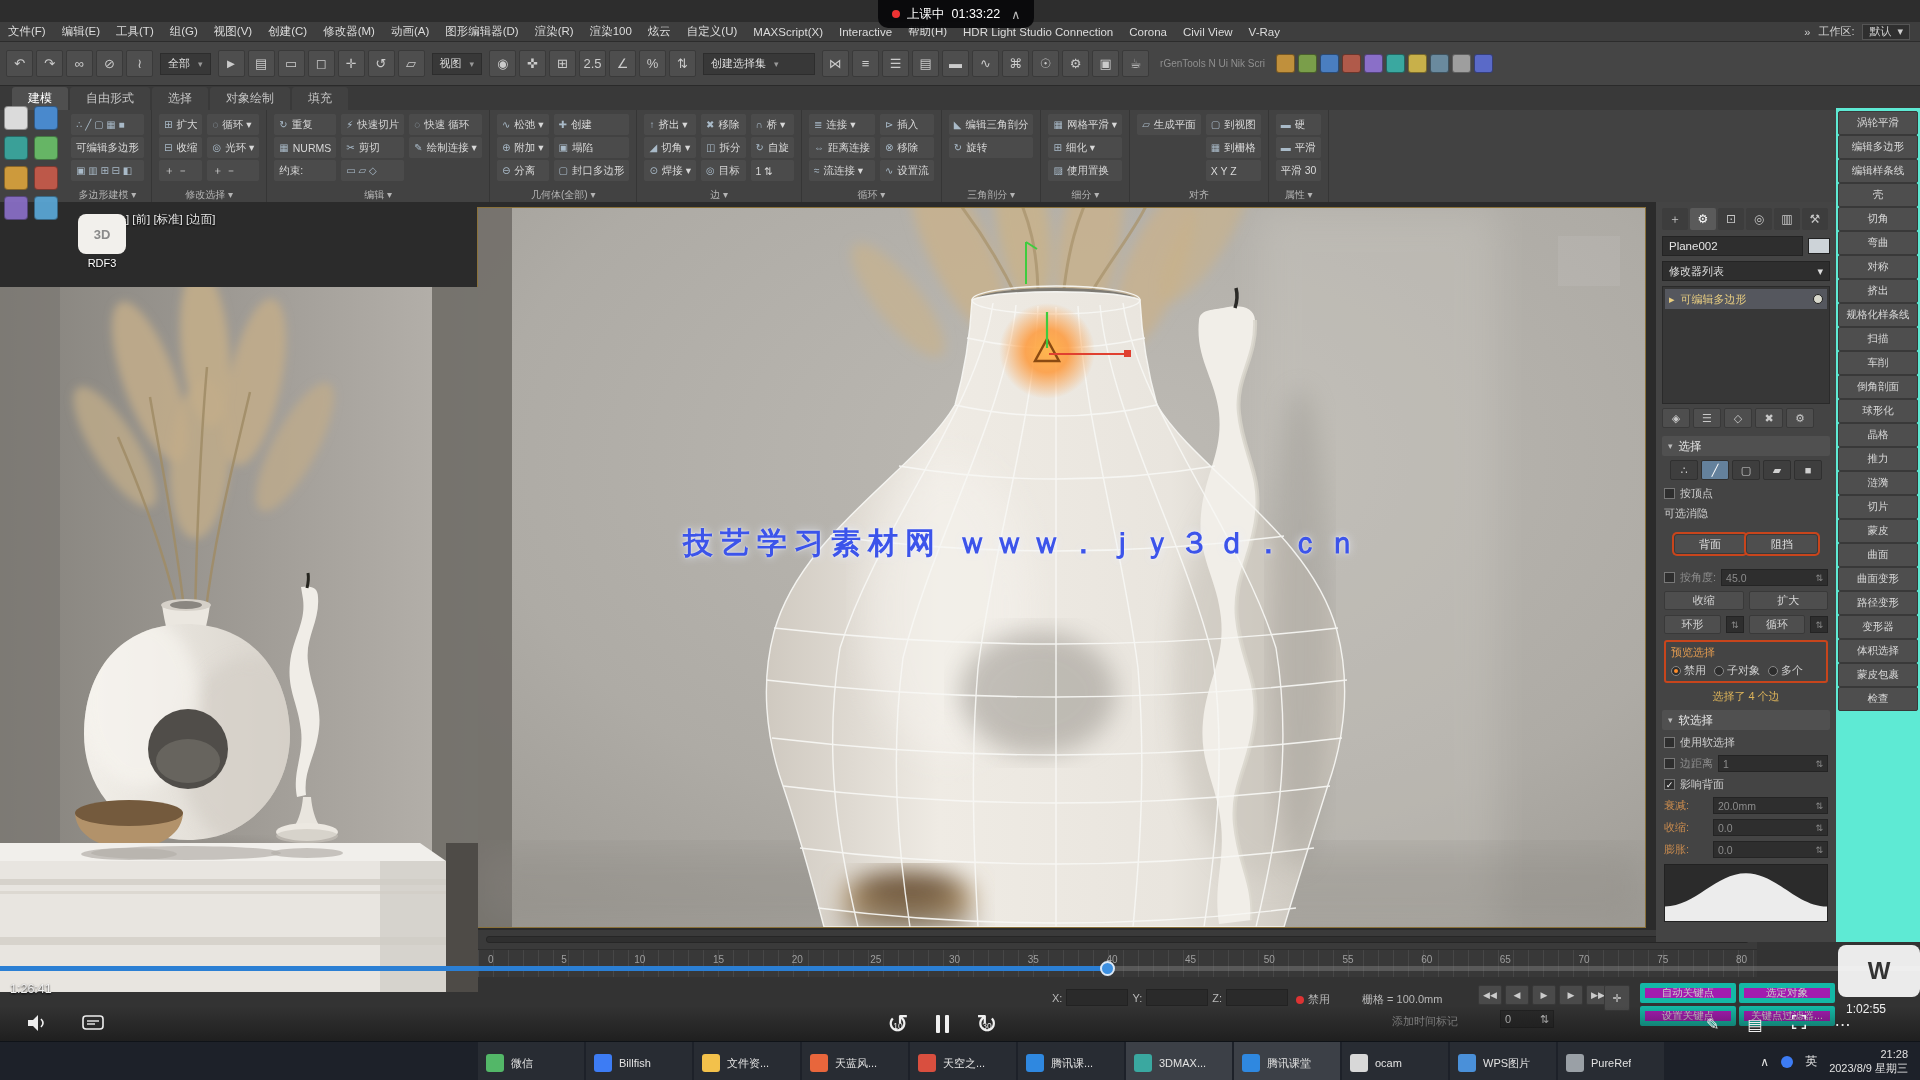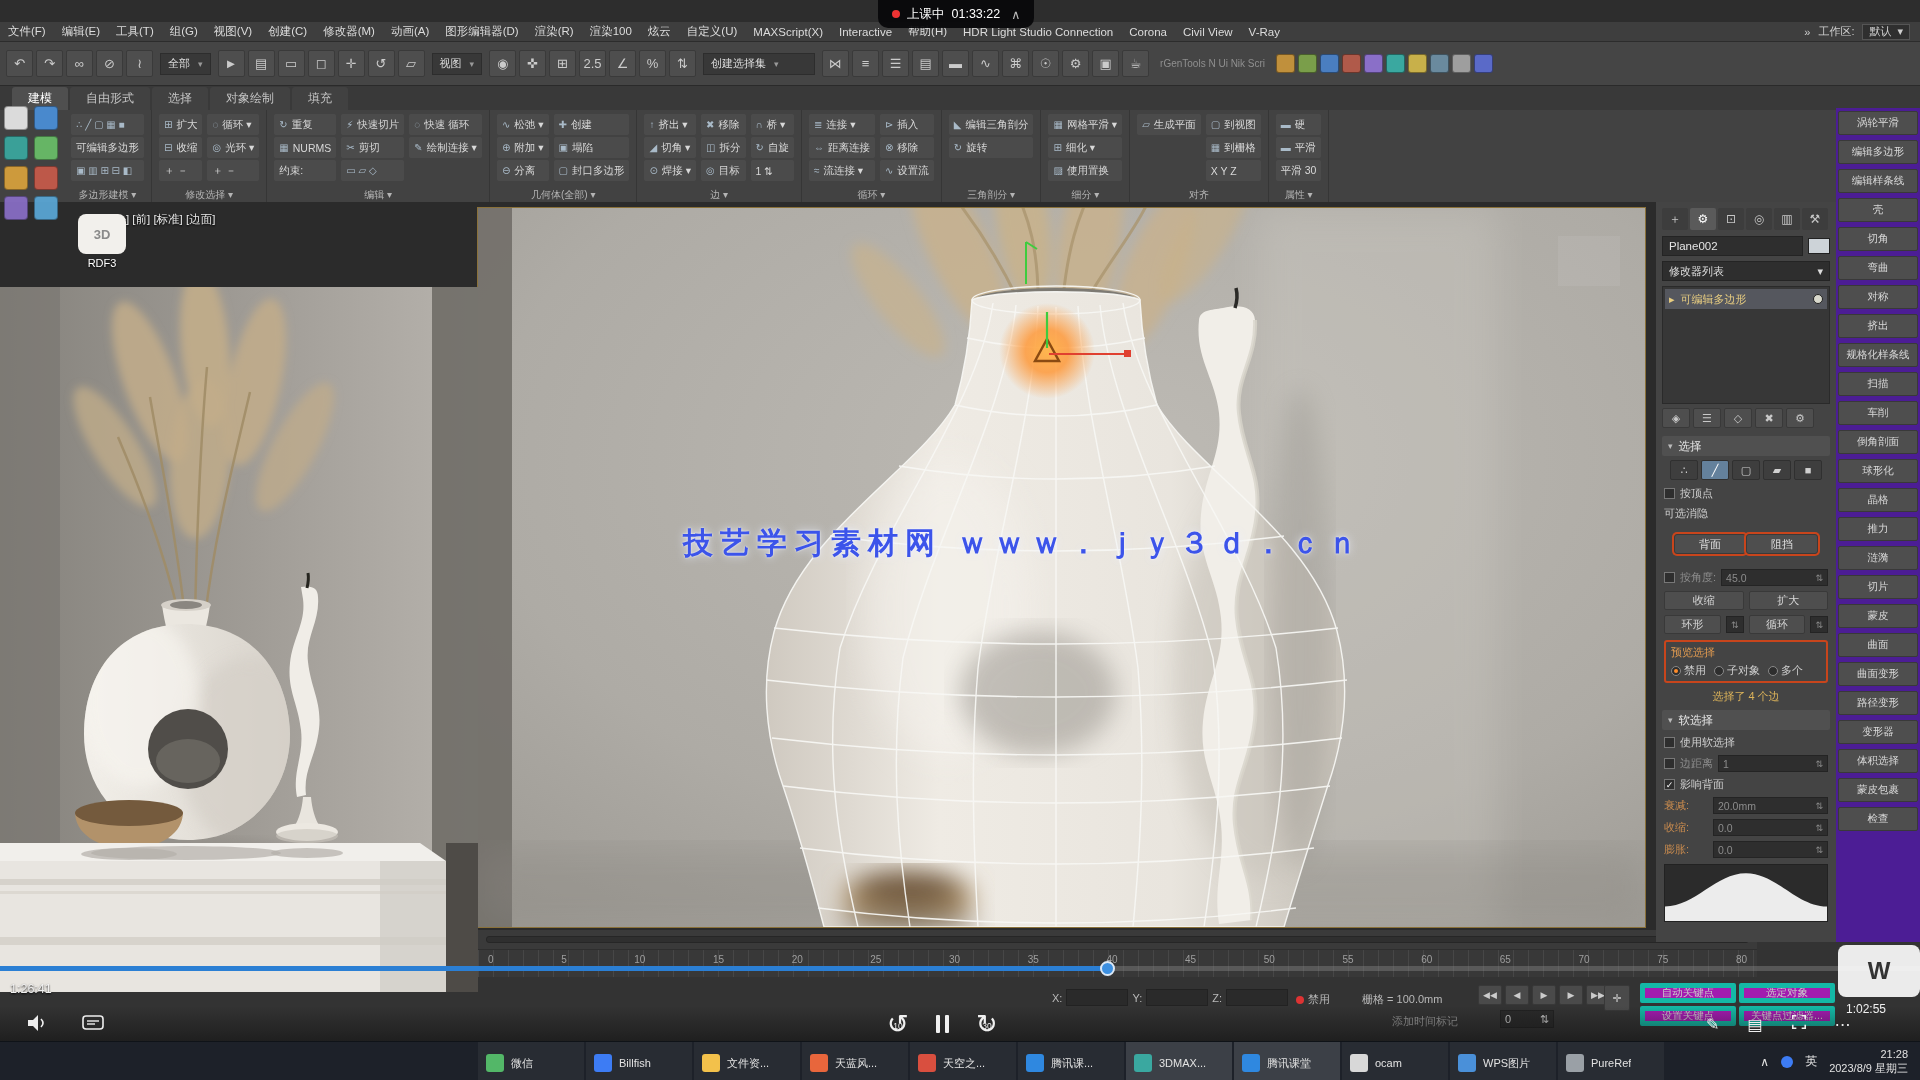--- a/index.html
+++ b/index.html
@@ -44,21 +44,21 @@
 .ribbon{position:absolute;left:0;top:110px;width:1836px;height:92px;background:#424242;display:flex;padding-left:64px;overflow:hidden;z-index:4}
 .rpanel{display:flex;flex-direction:column;border-right:1px solid #363636;padding:4px 7px 0 7px;flex:0 0 auto}
 .rcols{display:flex;gap:5px;flex:1}
 .rcol{display:flex;flex-direction:column;gap:2px}
 .rbtn{height:21px;display:flex;align-items:center;gap:4px;padding:0 5px;font-size:10.5px;color:#d8d8d8;background:rgba(255,255,255,.05);border-radius:2px;white-space:nowrap}
 .rbtn .rg{color:#a9bac8;font-size:10px}
 .rbtn .rg:empty,.rbtn .rt:empty{display:none}
 .rlabel{height:16px;text-align:center;font-size:10px;color:#b4b4b4;padding-top:2px;white-space:nowrap}
 
 
-.modstrip{position:absolute;left:1836px;top:108px;width:84px;height:834px;background:#4c1d95;padding:3px 2px;display:flex;flex-direction:column;gap:5px;overflow:hidden;z-index:5}
+.modstrip{position:absolute;left:1836px;top:108px;width:84px;height:834px;background:#5eead4;padding:3px 2px;display:flex;flex-direction:column;overflow:hidden;z-index:5}
 .modbtn{height:24px;flex:0 0 auto;background:#4e4e4e;border:1px solid #393939;border-radius:2px;color:#d8d8d8;font-size:10.5px;display:flex;align-items:center;justify-content:center;white-space:nowrap;overflow:hidden}
 
 
 .viewport{position:absolute;left:0;top:202px;width:1656px;height:728px;background:#2b2b2b;z-index:1}
 .vplabel{position:absolute;left:116px;top:10px;font-size:11.5px;color:#e8e8e8;text-shadow:0 1px 2px #000;z-index:5}
 .photo{position:absolute;left:478px;top:6px;width:1167px;height:719px;outline:1px solid rgba(201,160,66,.6);overflow:hidden;background:#b0ada7}
 .photo svg{display:block}
 .watermark{position:absolute;left:205px;top:315px;font-size:30px;font-weight:bold;letter-spacing:7px;color:#3c54ea;text-shadow:0 0 10px rgba(235,240,255,.9),0 0 2px #fff;white-space:nowrap}
 
 .leftstrip{position:absolute;left:4px;top:106px;width:58px;display:grid;grid-template-columns:24px 24px;gap:6px;z-index:8}

